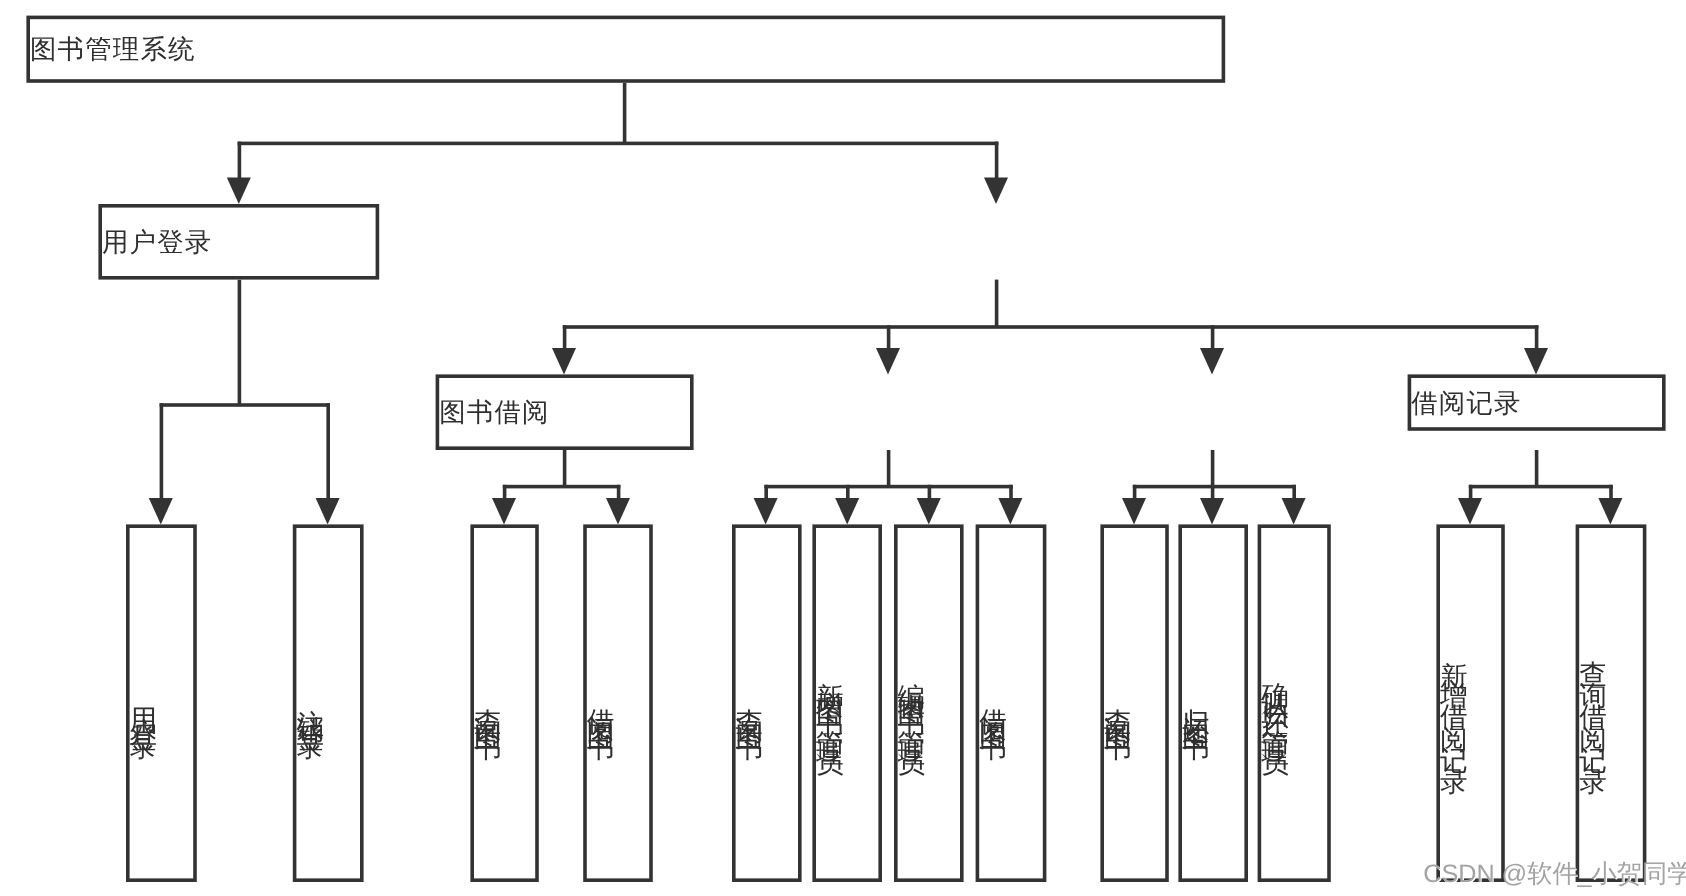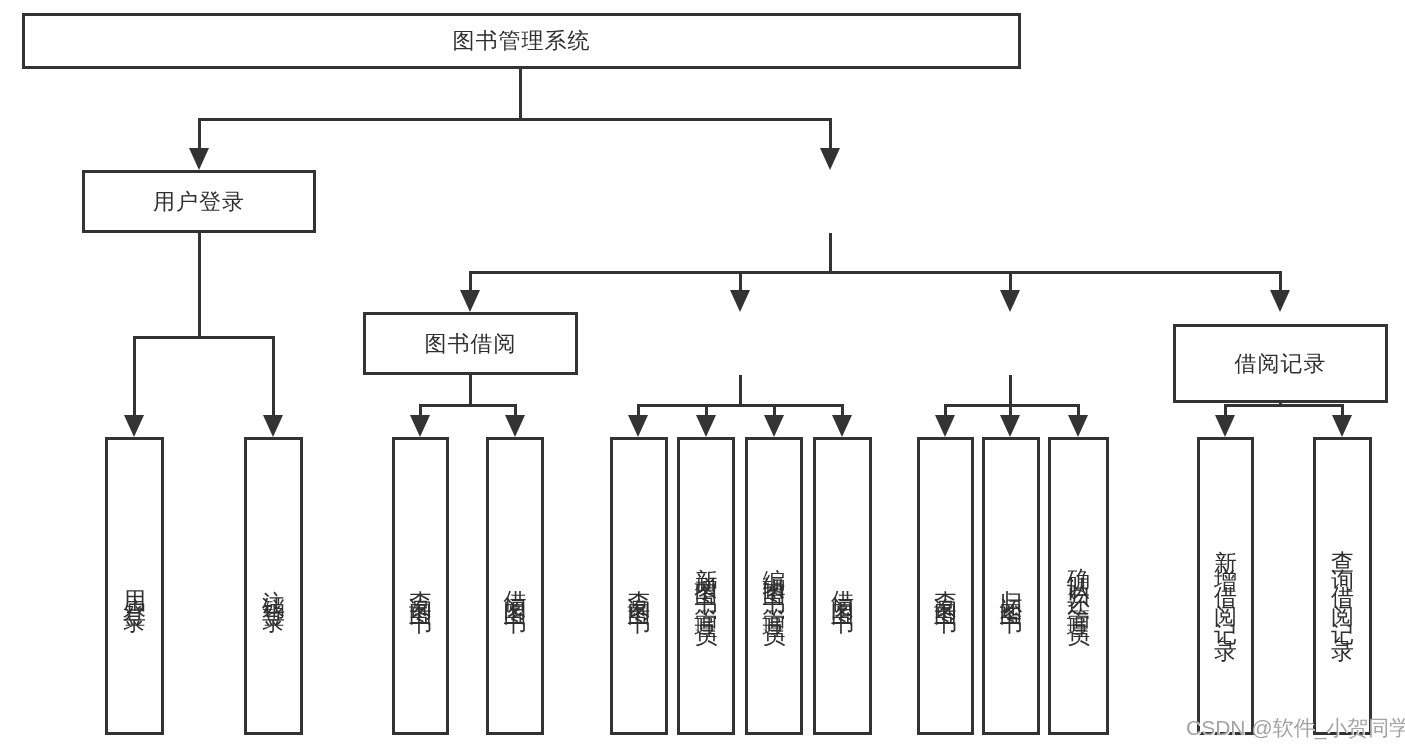--- a/index.html
+++ b/index.html
@@ -2,21 +2,21 @@
 <html><head>
 <meta charset="utf-8">
 <style>
   html,body{margin:0;padding:0;background:#ffffff;}
   #stage{
     position:relative;width:1405px;height:747px;background:#ffffff;overflow:hidden;
     font-family:"Liberation Sans","DejaVu Sans",sans-serif;color:#2f2f2f;
   }
   .box{
     position:absolute;box-sizing:border-box;background:#ffffff;
-    border:3px solid #333333;display:flex;align-items:center;justify-content:center;
+    border:3px solid #333333;display:flex;align-items:center;justify-content:flex-start;
     z-index:2;
   }
   .hlabel{font-size:22px;color:#2f2f2f;white-space:nowrap;letter-spacing:1px;}
   .vlabel{
     writing-mode:vertical-rl;text-orientation:mixed;
     font-size:23px;color:#2f2f2f;line-height:1;white-space:nowrap;
   }
   .sp4{letter-spacing:7px;}
   .sp6{letter-spacing:18px;}
   .sp9{letter-spacing:8px;}
@@ -70,21 +70,21 @@
   <div class="vline" style="left:739px;top:271px;height:21px;"></div>
   <div class="arrow" style="left:730px;top:290px;"></div>
   <div class="vline" style="left:1009px;top:271px;height:21px;"></div>
   <div class="arrow" style="left:1000px;top:290px;"></div>
   <div class="vline" style="left:1279px;top:271px;height:21px;"></div>
   <div class="arrow" style="left:1270px;top:290px;"></div>
 
   <div class="box" style="left:363px;top:312px;width:215px;height:63px;">
     <span class="hlabel">图书借阅</span>
   </div>
-  <div class="box" style="left:1173px;top:324px;width:215px;height:79px;">
+  <div class="box" style="left:1173px;top:312px;width:215px;height:47px;">
     <span class="hlabel">借阅记录</span>
   </div>
 
   <div class="vline" style="left:469px;top:375px;height:31px;"></div>
   <div class="hline" style="left:419px;top:404px;width:98px;"></div>
   <div class="vline" style="left:419px;top:404px;height:13px;"></div>
   <div class="arrow" style="left:410px;top:415px;"></div>
   <div class="vline" style="left:514px;top:404px;height:13px;"></div>
   <div class="arrow" style="left:505px;top:415px;"></div>
 

